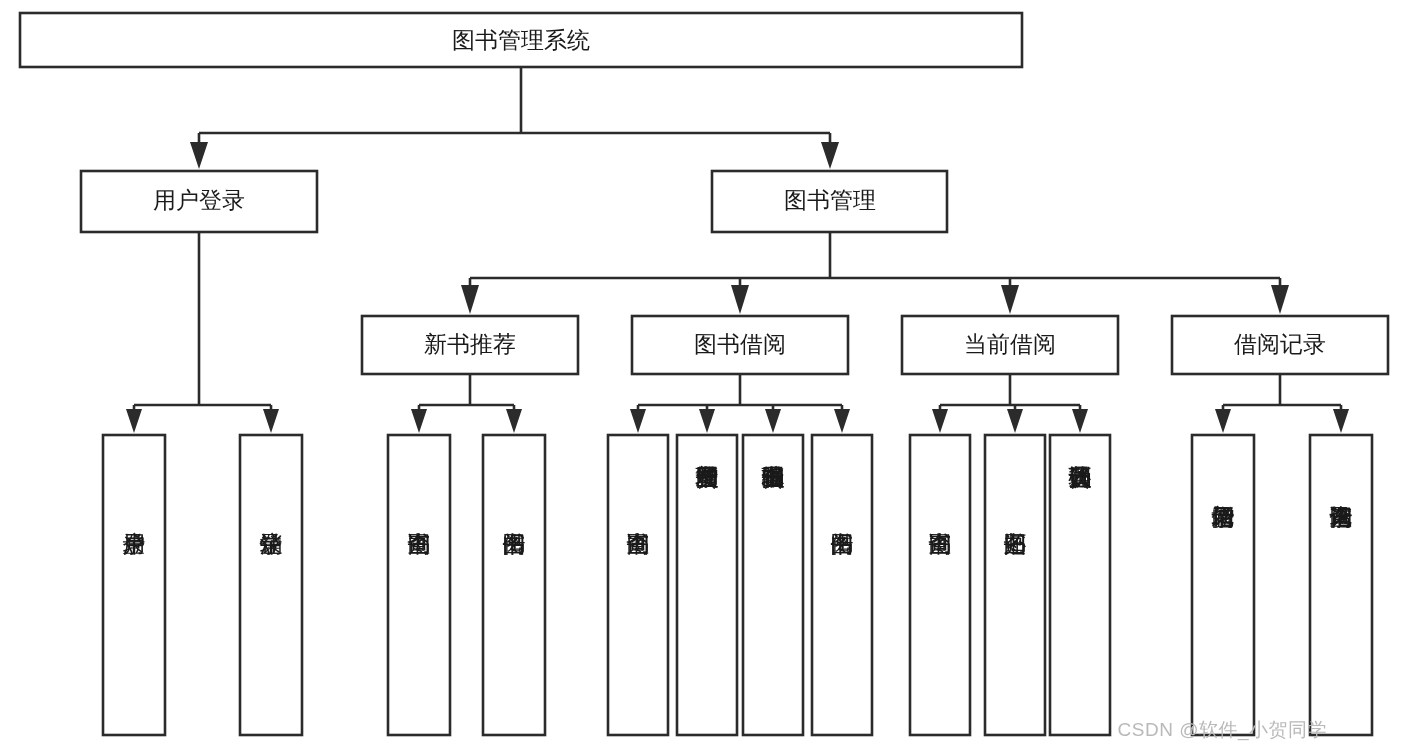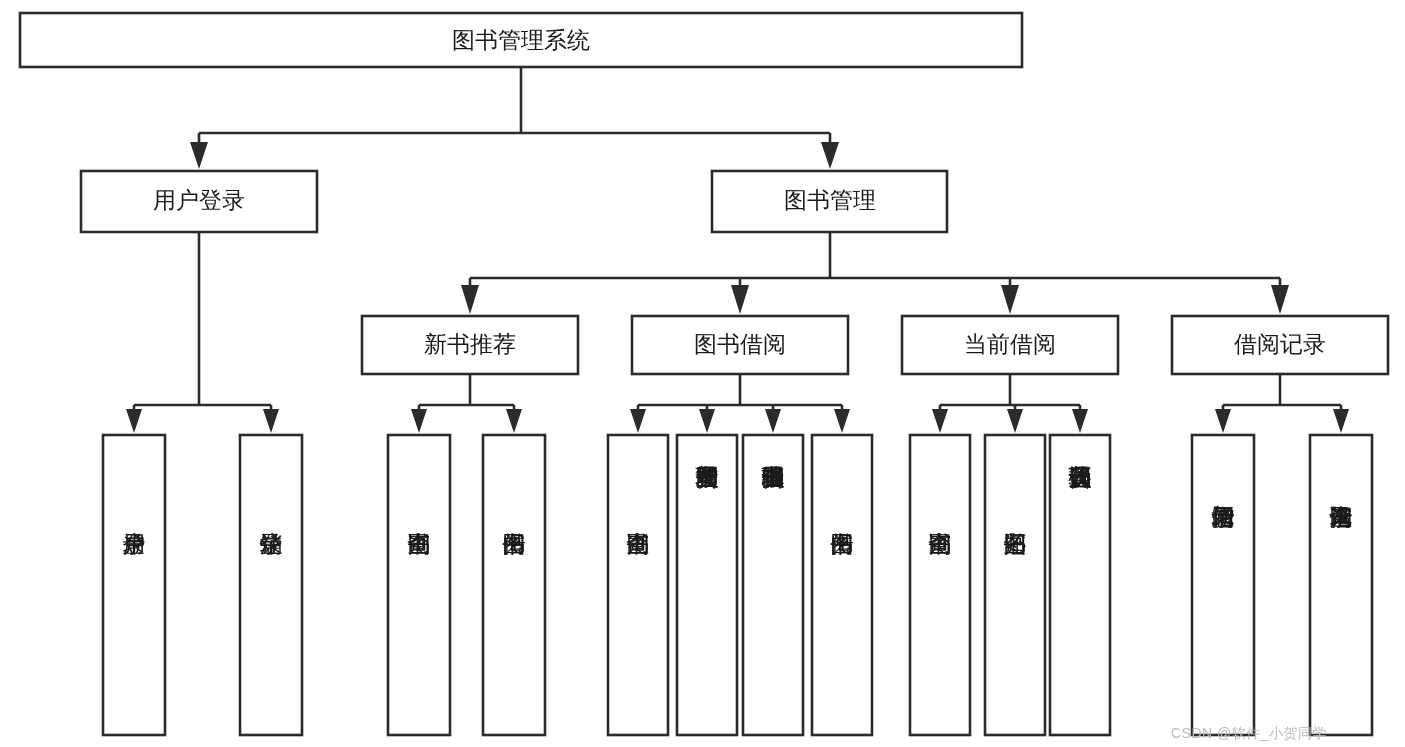--- a/index.html
+++ b/index.html
@@ -53,21 +53,21 @@
     fill: #1a1a1a;
     font-family: "Liberation Sans", "DejaVu Sans", sans-serif;
     font-size: 23px;
     text-anchor: middle;
   }
   .watermark {
     position: absolute;
     right: 8px;
     bottom: 4px;
     color: #b9b9b9;
-    font-size: 14px;
+    font-size: 19px;
     font-family: "Liberation Sans", "DejaVu Sans", sans-serif;
     white-space: nowrap;
     letter-spacing: 0.5px;
     pointer-events: none;
   }
 </style>
 </head>
 <body>
 
 <div id="diagram-root">

